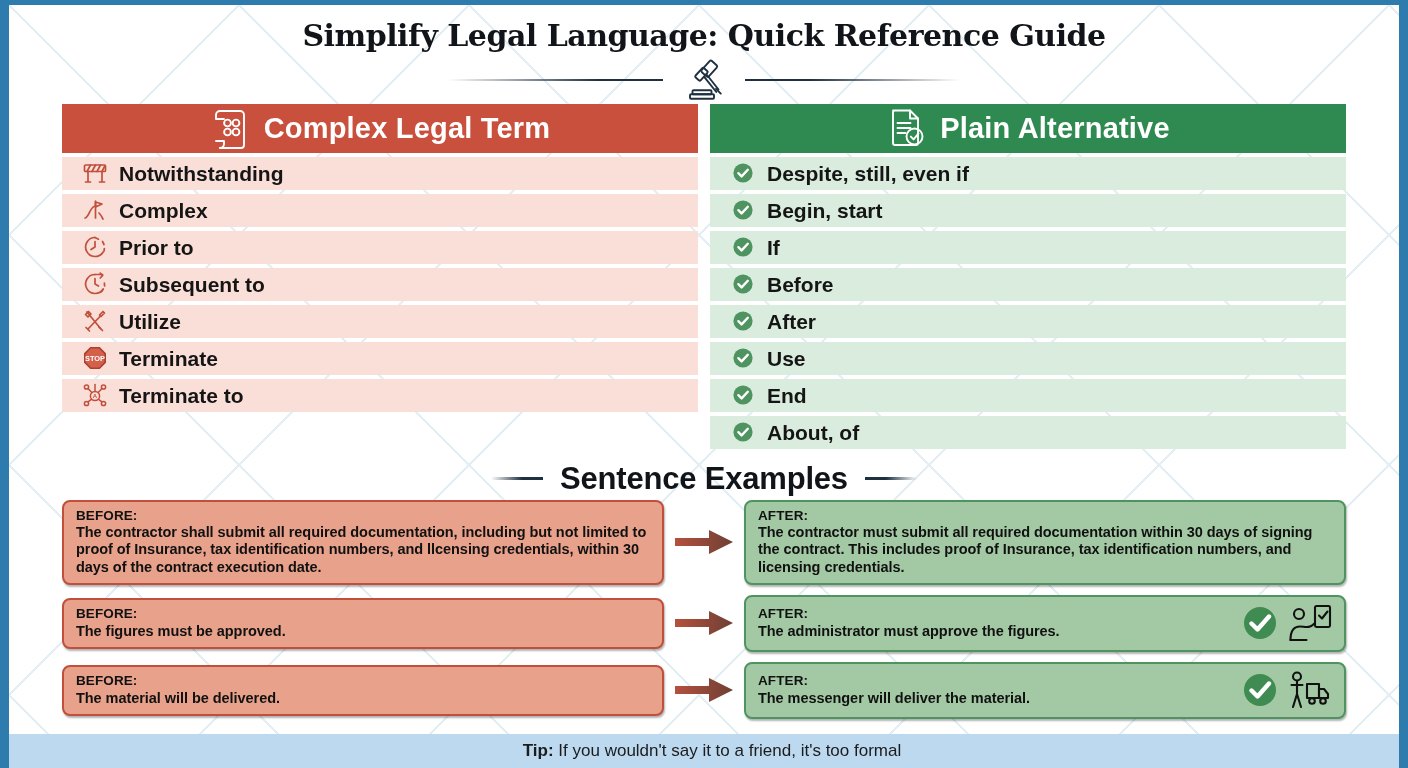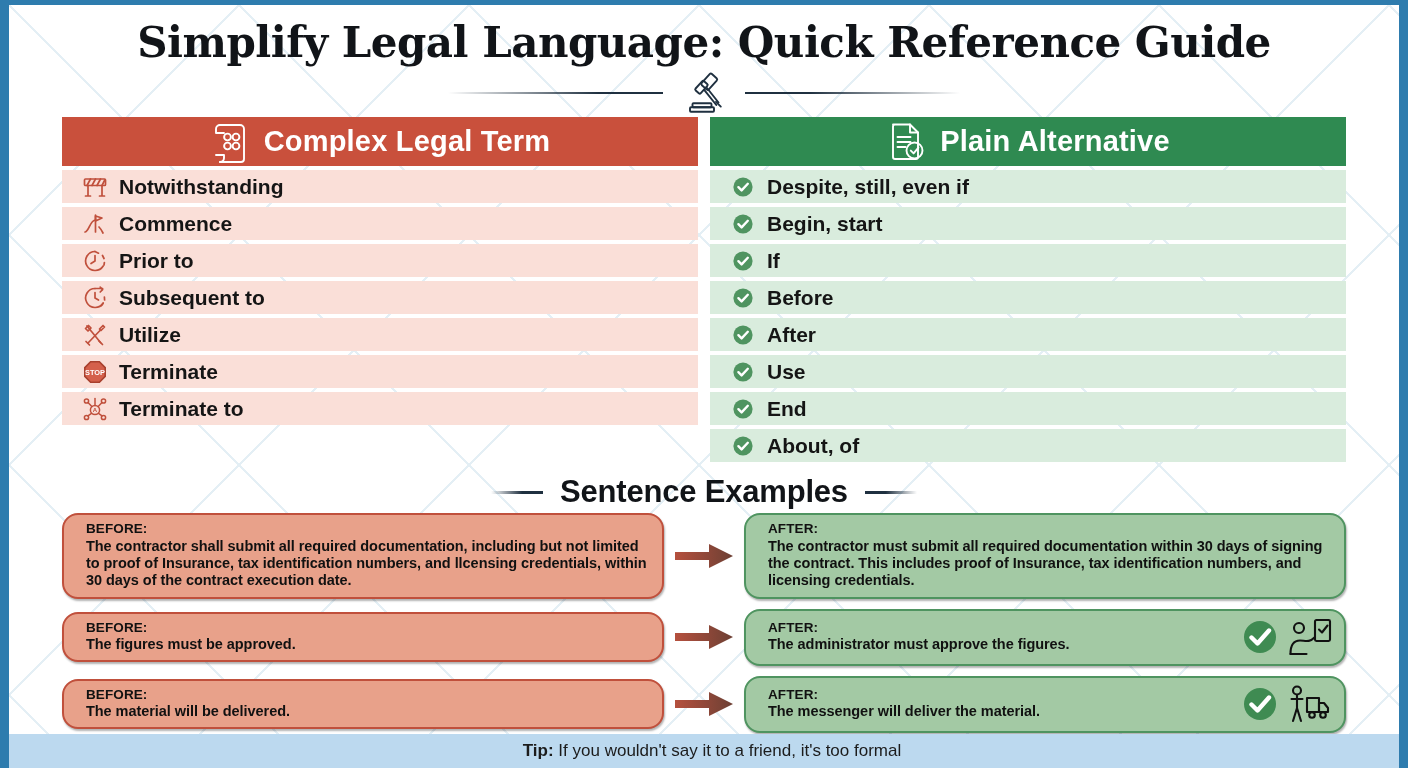--- a/index.html
+++ b/index.html
@@ -27,21 +27,21 @@
     background-size:230px 230px;
     opacity:.55;
   }
   .content{position:relative;z-index:2;}
 
   
   .title{
     text-align:center;
     font-family:"DejaVu Serif","Liberation Serif",serif;
     font-weight:bold;
-    font-size:42px;
+    font-size:30px;
     letter-spacing:-0.5px;
     color:#111418;
     margin:0;
     padding-top:14px;
     line-height:1.15;
   }
   .title-rule{
     display:flex;align-items:center;justify-content:center;
     gap:14px;margin-top:4px;height:44px;
   }
@@ -91,22 +91,22 @@
   .sec-head .dash.right{
     background:linear-gradient(90deg,#1f3040 0%,#1f3040 40%,rgba(31,48,64,0) 100%);
   }
   .sec-title{
     font-size:31px;font-weight:bold;color:#111418;letter-spacing:-.2px;
   }
 
   .examples{padding:0 53px;box-sizing:border-box;}
   .ex-row{display:flex;align-items:center;margin-bottom:10px;}
   .ex-box{
-    border-radius:16px;box-sizing:border-box;
-    padding:6px 12px 7px 22px;
+    border-radius:8px;box-sizing:border-box;
+    padding:6px 12px 7px 12px;
     position:relative;
     box-shadow:1px 2px 2px rgba(0,0,0,.30);
   }
   .ex-before{
     width:608px;
     background:#e8a18a;border:2px solid #c0503c;
   }
   .ex-after{
     width:608px;
     background:#a3c9a4;border:2px solid #4f9460;
@@ -197,21 +197,21 @@
 
         <div class="row left">
           <svg class="row-icon" viewBox="0 0 26 26">
             <g fill="none" stroke="#c0503c" stroke-width="1.7" stroke-linecap="round" stroke-linejoin="round">
               <path d="M3 21 C7 21 8 9 13.5 9"></path>
               <path d="M13.5 4 V21"></path>
               <path d="M13.5 5 L20 7 L13.5 10 Z"></path>
               <path d="M17 16 C19 18 20 20 21 22"></path>
             </g>
           </svg>
-          <span class="row-label">Commence</span>
+          <span class="row-label">Complex</span>
         </div>
 
 
         <div class="row left">
           <svg class="row-icon" viewBox="0 0 26 26">
             <g fill="none" stroke="#c0503c" stroke-width="1.7" stroke-linecap="round" stroke-linejoin="round">
               <path d="M13 3.5 A9.5 9.5 0 1 0 21.2 18"></path>
               <path d="M13 3.5 L16.5 5.2 M20.5 7.5 L22 10.5 M22.4 14.5 L22 17"></path>
               <path d="M13 7.5 V13 L9 15.5"></path>
             </g>

